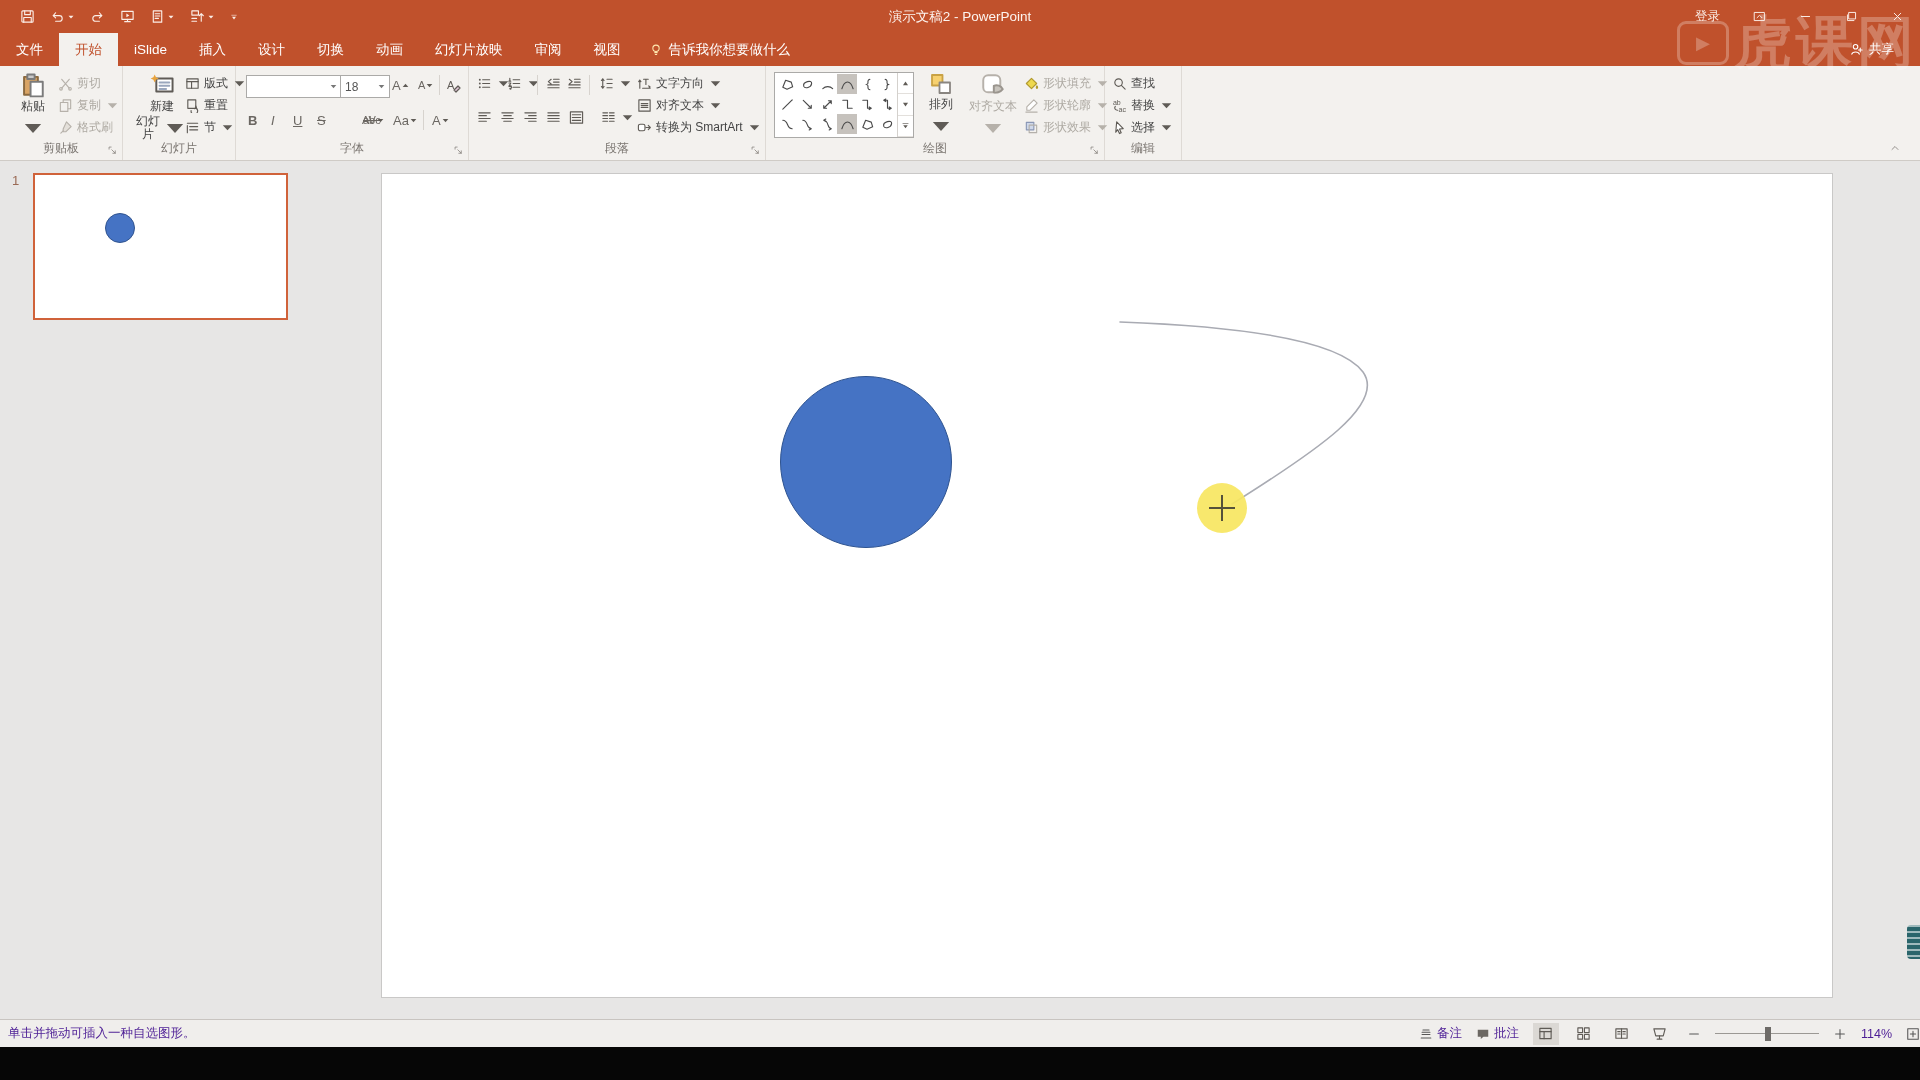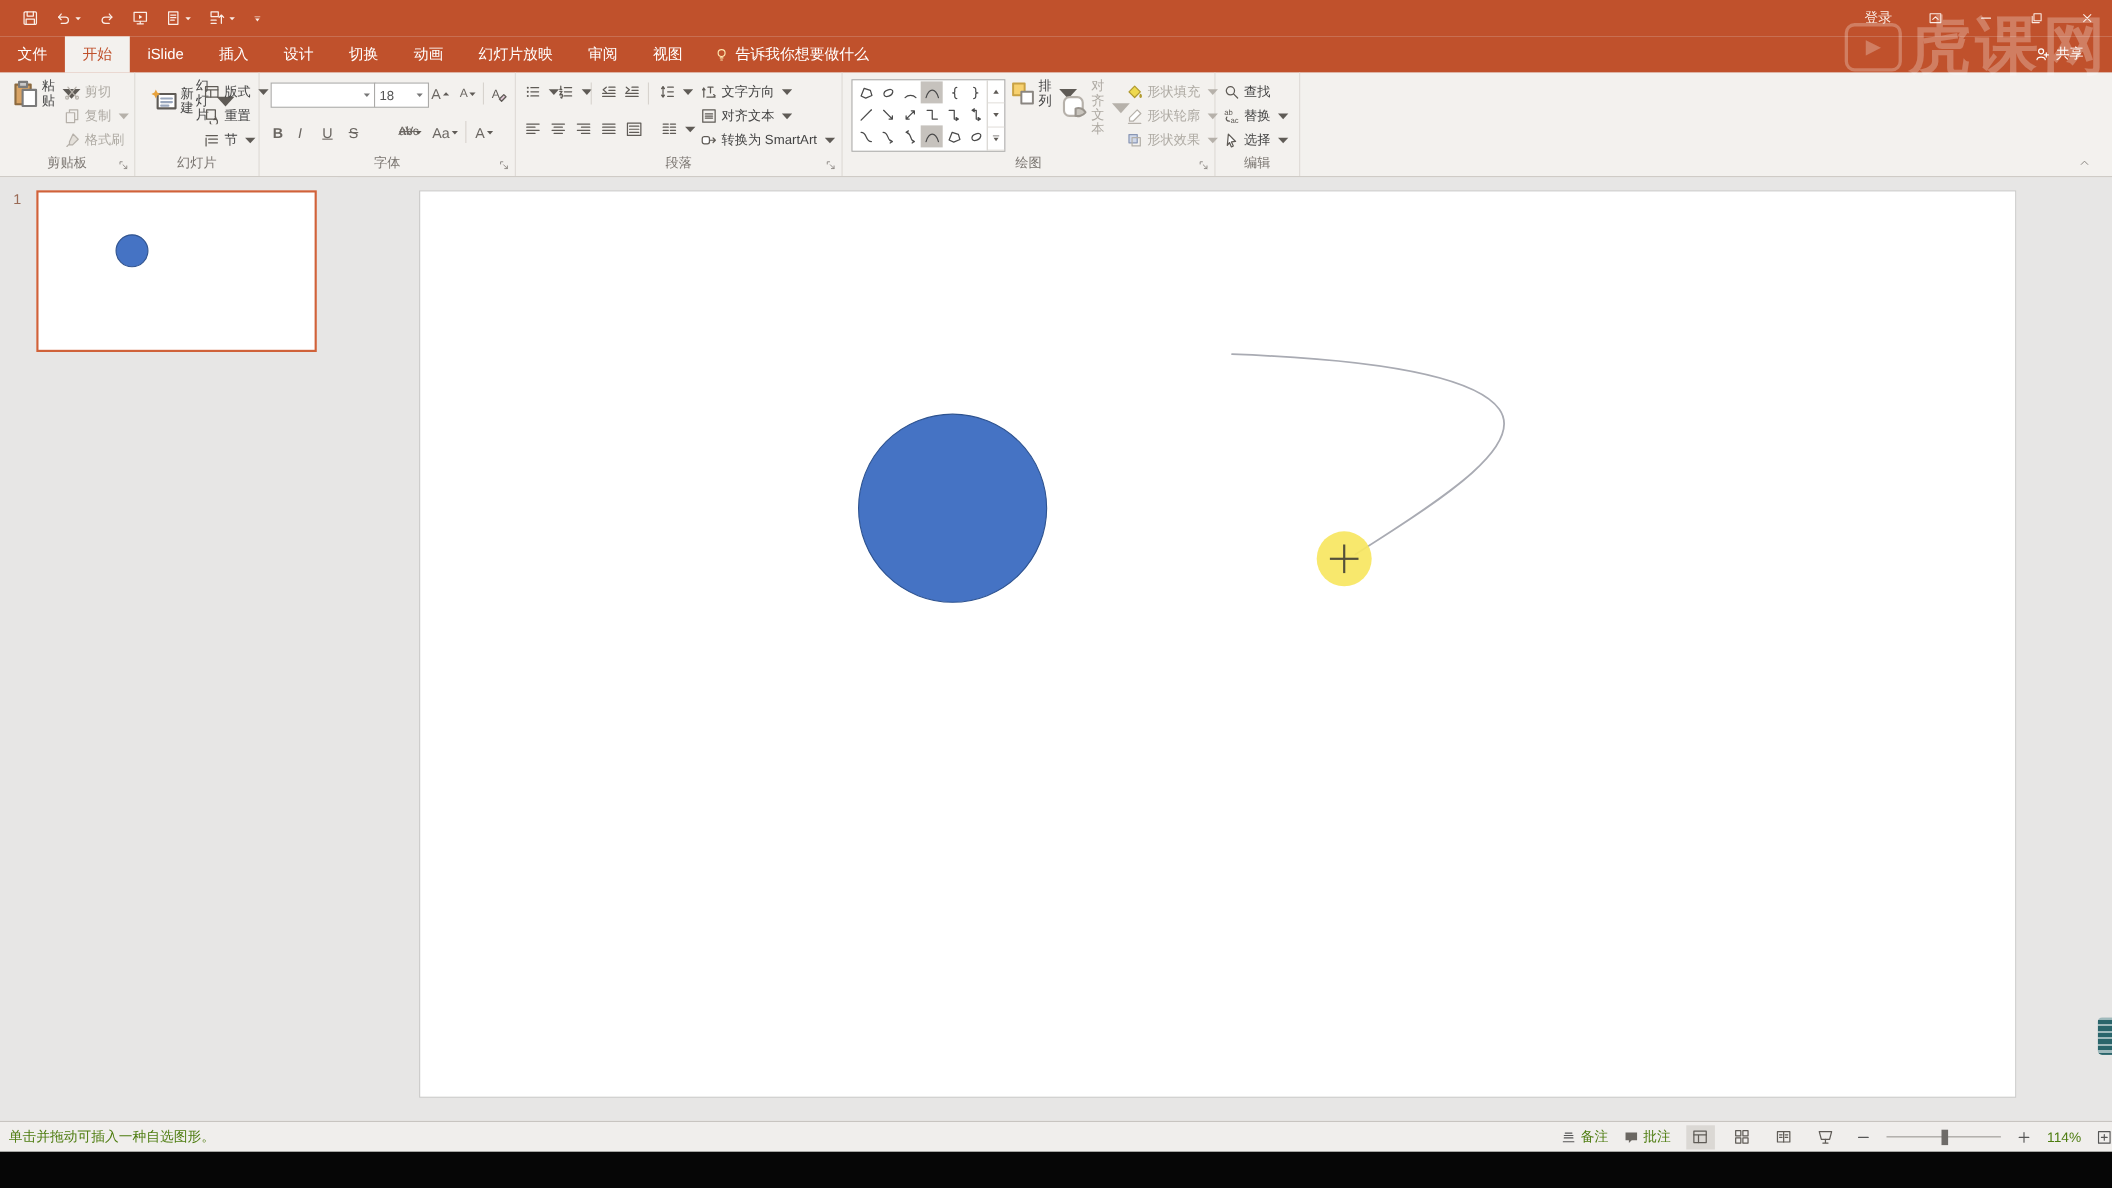--- a/index.html
+++ b/index.html
@@ -37,21 +37,21 @@
   .tellme{display:flex;align-items:center;gap:6px;padding:0 12px;justify-content:space-between;}
   .tellme .icon{color:#ffe9b0;width:14px;height:14px;}
   .share{position:absolute;right:26px;top:0;height:33px;display:flex;align-items:center;gap:5px;font-size:12.5px;color:#fff;}
   .share .icon{width:15px;height:15px;color:#fff;}
   
   .ribbon{position:absolute;left:0;top:66px;width:1920px;height:94px;background:#f3f1ee;
           border-bottom:1px solid #cfcbc6;display:flex;font-size:12px;color:#444;}
   .grp{position:relative;height:94px;border-right:1px solid #dedad5;flex:none;}
   .grp-label{position:absolute;bottom:3px;left:0;right:0;text-align:center;font-size:12px;color:#7b7671;}
   .launcher{position:absolute;bottom:4px;right:4px;width:11px;height:11px;color:#8a8681;}
-  .bigbtn{position:absolute;display:flex;flex-direction:row;align-items:center;gap:2px;cursor:default;}
+  .bigbtn{position:absolute;display:flex;flex-direction:column;align-items:center;gap:2px;cursor:default;}
   .bigbtn .icon{width:26px;height:26px;}
   .bigbtn .lbl{text-align:center;line-height:13px;}
   .smallrow{position:absolute;display:flex;align-items:center;gap:4px;white-space:nowrap;cursor:default;}
   .smallrow .icon{width:15px;height:15px;}
   .dis{color:#aeaaa3;}
   .dis .icon{color:#b6b1aa;}
   .combo{position:absolute;height:21px;background:#fff;border:1px solid #abaaa8;
          display:flex;align-items:center;font-size:12px;color:#555;padding-left:4px;}
   .combo .caret{margin-left:auto;margin-right:3px;color:#777;}
   .fbtn{display:inline-flex;align-items:center;justify-content:center;height:20px;cursor:default;
@@ -80,21 +80,21 @@
   .blue-circle{position:absolute;left:780px;top:376px;width:172px;height:172px;border-radius:50%;
                background:#4573c4;border:1.5px solid #2e5390;box-sizing:border-box;}
   .curve-svg{position:absolute;left:1080px;top:280px;width:340px;height:260px;}
   .cursor-dot{position:absolute;left:1197px;top:483px;width:50px;height:50px;border-radius:50%;
               background:rgba(247,230,97,0.92);}
   .cursor-dot .h,.cursor-dot .v{position:absolute;background:#55513a;}
   .cursor-dot .h{left:12px;top:24px;width:26px;height:1.6px;}
   .cursor-dot .v{left:24px;top:12px;width:1.6px;height:26px;}
   
   .statusbar{position:absolute;left:0;top:1019px;width:1920px;height:28px;background:#f0eeec;
-             border-top:1px solid #c8c4c0;display:flex;align-items:center;font-size:12.5px;color:#4d7c0f;box-sizing:border-box;}
+             border-top:1px solid #c8c4c0;display:flex;align-items:center;font-size:12.5px;color:#4c1d95;box-sizing:border-box;}
   .sb-hint{padding-left:8px;}
   .sb-right{margin-left:auto;display:flex;align-items:center;gap:14px;padding-right:0;}
   .sb-item{display:flex;align-items:center;gap:4px;cursor:default;}
   .sb-item .icon{width:14px;height:14px;color:#565656;}
   .viewbtn{width:26px;height:22px;display:flex;align-items:center;justify-content:center;}
   .viewbtn.active{background:#dbd8d4;}
   .viewbtn .icon{width:15px;height:15px;}
   .zoom-track{position:relative;width:104px;height:14px;display:flex;align-items:center;}
   .zoom-track .rail{width:100%;height:1px;background:#9b9894;}
   .zoom-track .handle{position:absolute;left:48%;top:0;width:6px;height:14px;background:#6e6b68;}
@@ -178,20 +178,21 @@
       </span>
     <span class="qat-item">
         <span class="icon caret">
           <svg viewBox="0 0 16 16">
             <path d="M3.5 4.5h9"></path>
             <path d="M8 13 4 7.5h8z" fill="currentColor" stroke="none"></path>
           </svg>
         </span>
       </span>
   </div>
+  <div class="tb-title">演示文稿2 - PowerPoint</div>
   <div class="tb-right">
     <span class="tb-login">登录</span>
     <span class="winbtn">
         <span class="icon">
           <svg viewBox="0 0 16 16">
             <rect x="2" y="3" width="12" height="10"></rect>
             <path d="M5 9.5 8 6.5l3 3"></path>
           </svg>
         </span>
       </span>

